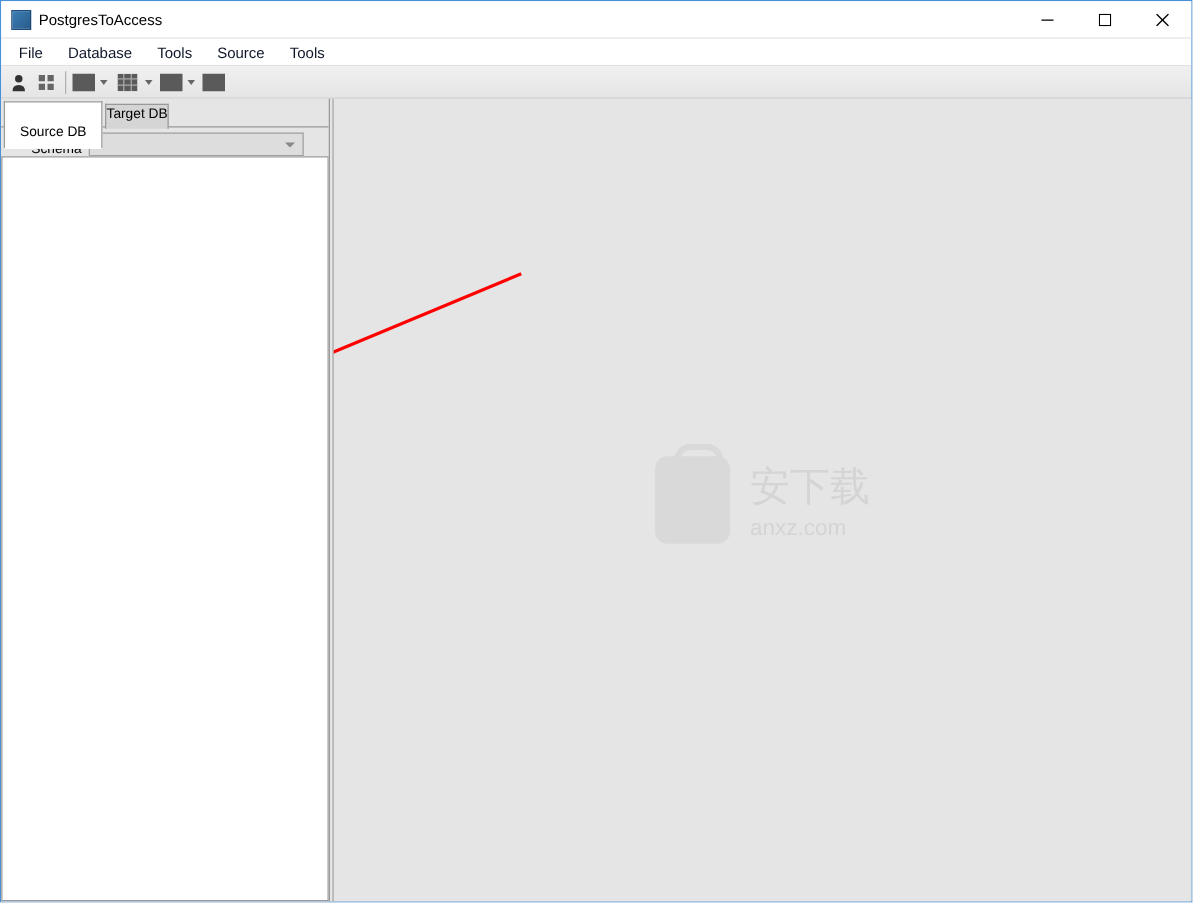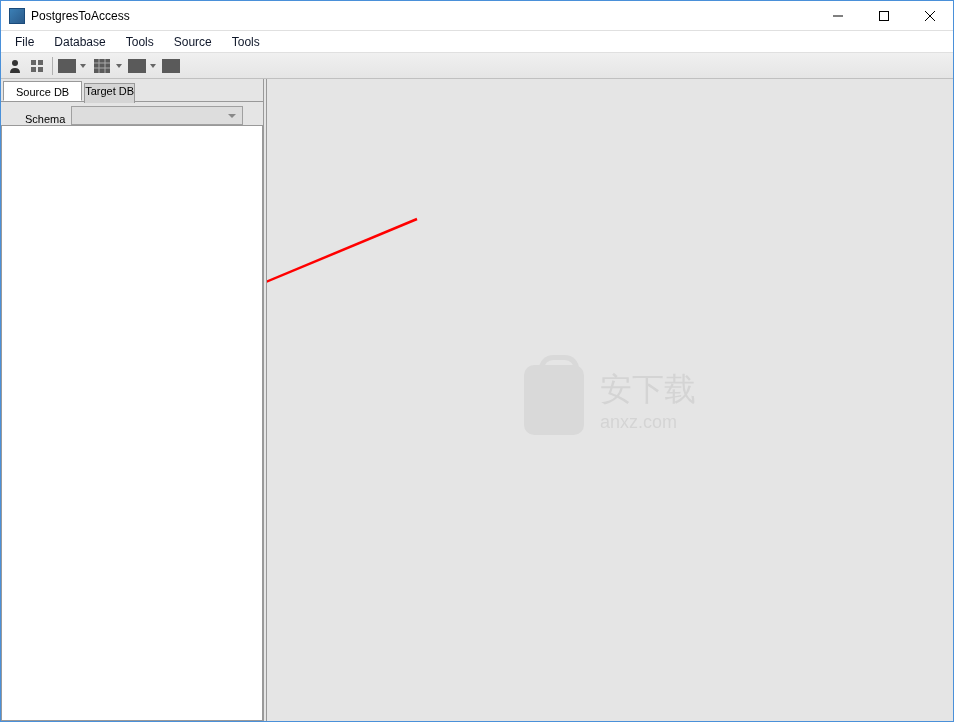--- a/index.html
+++ b/index.html
@@ -101,21 +101,21 @@
   flex-direction: column;
   background: #e5e5e5;
 }
 .tabs {
   height: 22px;
   display: flex;
   background: #e5e5e5;
   padding-top: 2px;
 }
 .tab {
-  padding: 4px 12px;
+  padding: 18px 12px;
   font-size: 11px;
   background: #e5e5e5;
   border: 1px solid #999;
   border-bottom: none;
   margin-left: 2px;
   position: relative;
 }
 .tab.active {
   background: #fff;
   border-bottom: 1px solid #fff;

